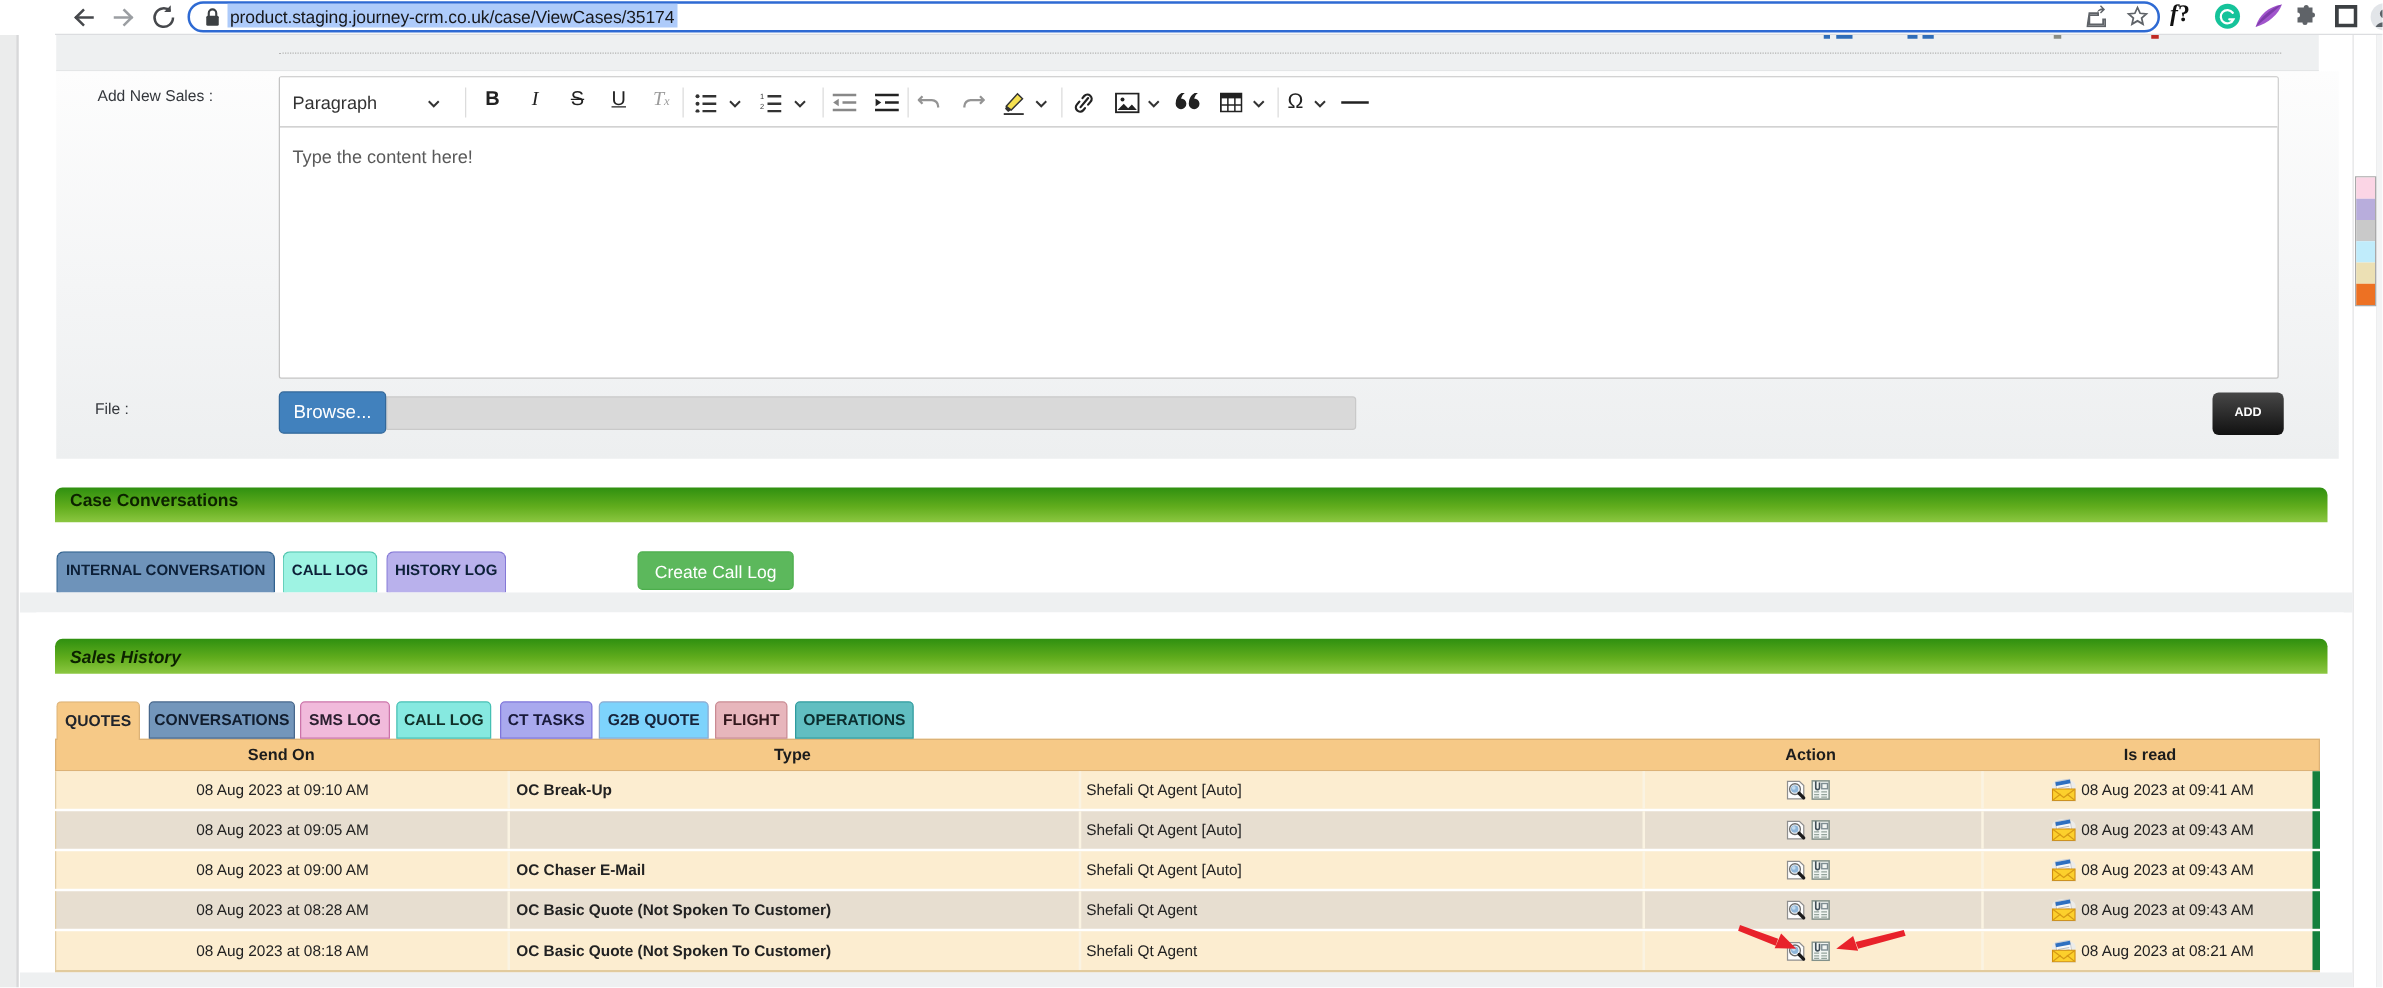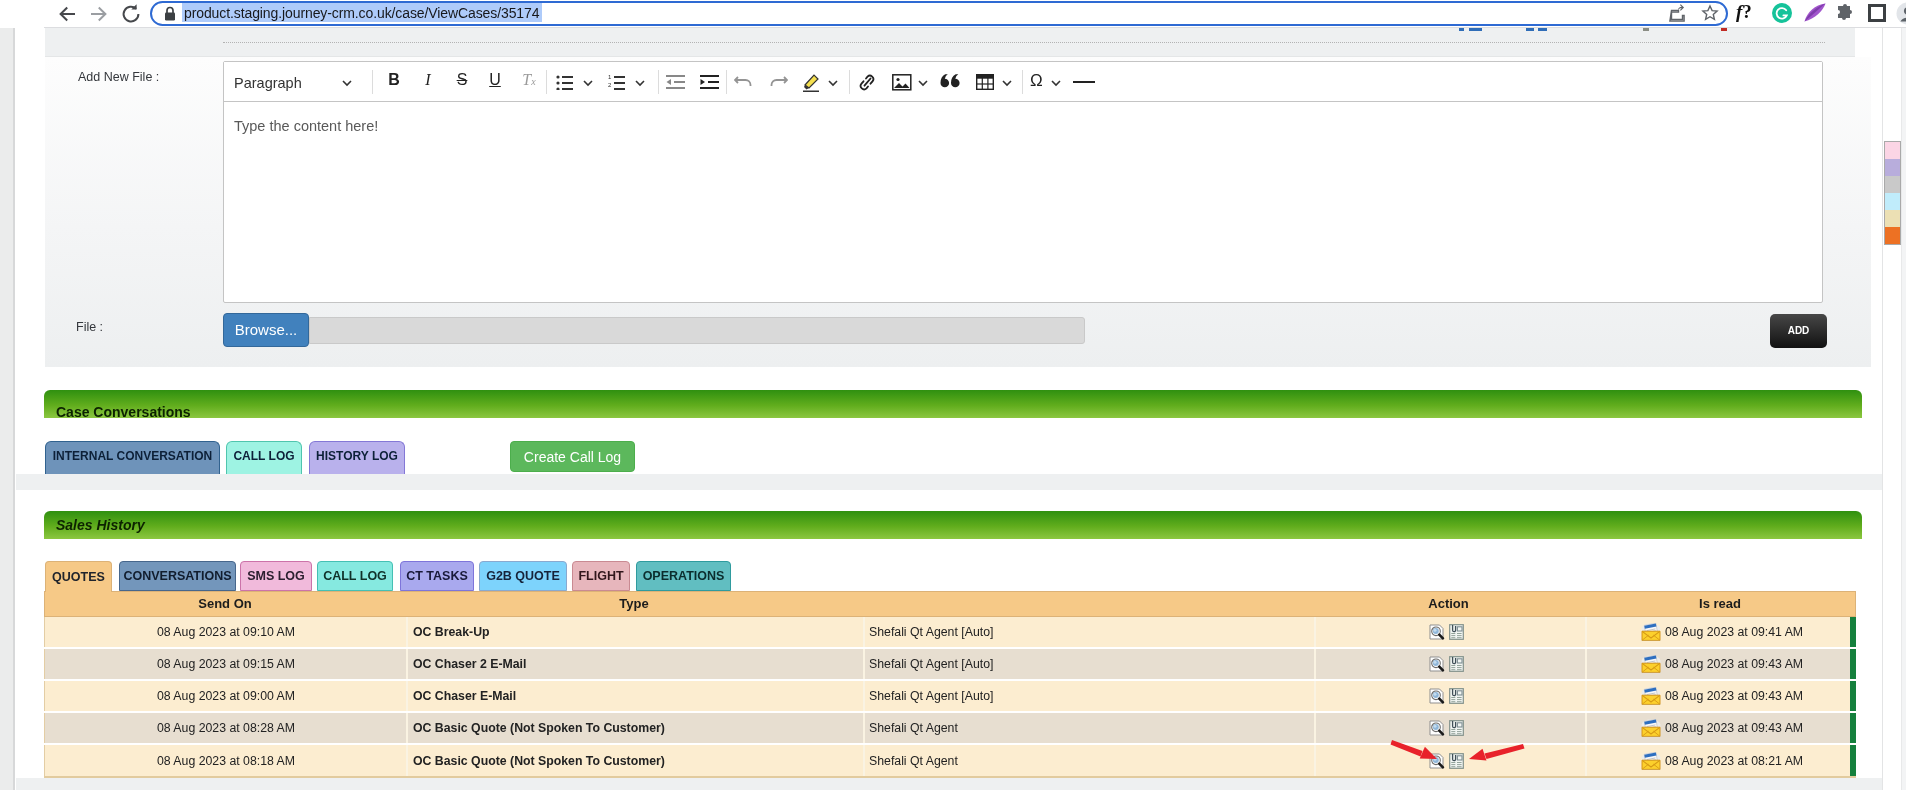--- a/index.html
+++ b/index.html
@@ -116,21 +116,21 @@
   <div class="abs" style="left:1526px;top:28px;width:8px;height:3px;background:#2f6db8;z-index:6;"></div>
   <div class="abs" style="left:1538px;top:28px;width:9px;height:3px;background:#2f6db8;z-index:6;"></div>
   <div class="abs" style="left:1643px;top:28px;width:6px;height:3px;background:#8a8d84;z-index:6;"></div>
   <div class="abs" style="left:1721px;top:28px;width:6px;height:3px;background:#c02b24;z-index:6;"></div>
 
   <div class="abs" style="left:45px;top:28px;width:1810px;height:29px;background:#eef0f1;border-bottom:1px solid #e4e6e7;"></div>
   <div class="abs" style="left:223px;top:42px;width:1602px;height:0;border-top:1px dotted #b3b3b3;"></div>
 
   <div class="abs" style="left:45px;top:57px;width:1826px;height:310px;background:linear-gradient(180deg,#fdfdfd 0%,#f4f5f6 55%,#edeff0 100%);"></div>
 
-  <div class="abs" style="left:78px;top:70px;font-size:12.5px;color:#34373c;">Add New File :</div>
+  <div class="abs" style="left:78px;top:70px;font-size:12.5px;color:#34373c;">Add New Sales :</div>
 
   <div class="abs" id="editor" style="left:223px;top:61px;width:1600px;height:242px;background:#fff;border:1px solid #c4c4c4;border-radius:2px;">
     <div class="abs" style="left:0;top:0;width:1598px;height:40px;border-bottom:1px solid #c4c4c4;background:#fff;"></div>
     <div class="abs" style="left:10px;top:13px;font-size:14.5px;color:#333;">Paragraph</div>
     <svg class="abs" style="left:117px;top:15px" width="12" height="12" viewBox="0 0 12 12">
         <path d="M2 4 l4 4 4 -4" fill="none" stroke="#333" stroke-width="1.6"></path>
       </svg>
     <div class="abs" style="left:148px;top:8px;width:1px;height:24px;background:#dcdcdc;"></div>
     <div class="abs" style="left:159px;top:9px;width:22px;text-align:center;font-size:16px;font-weight:bold;color:#222;">B</div>
     <div class="abs" style="left:193px;top:9px;width:22px;text-align:center;font-size:16px;font-style:italic;font-family:'Liberation Serif',serif;color:#222;">I</div>
@@ -238,21 +238,21 @@
 
     <div class="abs" style="left:10px;top:56px;font-size:14.5px;color:#595959;">Type the content here!</div>
   </div>
 
   <div class="abs" style="left:76px;top:320px;font-size:12.5px;color:#34373c;">File :</div>
   <div class="abs" style="left:309px;top:317px;width:776px;height:27px;background:#d9d9d9;border:1px solid #c9c9c9;border-radius:0 3px 3px 0;"></div>
   <div class="abs" style="left:223px;top:313px;width:86px;height:34px;background:#4181bd;border:1px solid #33689a;border-radius:4px;color:#fff;font-size:15px;text-align:center;line-height:32px;">Browse...</div>
   <div class="abs" style="left:1770px;top:314px;width:57px;height:34px;background:linear-gradient(180deg,#474747,#111);border-radius:5px;color:#fff;font-size:10px;font-weight:bold;text-align:center;line-height:34px;">ADD</div>
 
   <div class="abs" style="left:44px;top:390px;width:1818px;height:28px;border-radius:6px 6px 0 0;background:linear-gradient(180deg,#2f9010 0%,#61ad1d 55%,#8cc741 100%);">
-    <div style="padding:14px 0 0 12px;font-size:14px;font-weight:bold;color:#0c2200;">Case Conversations</div>
+    <div style="padding:2px 0 0 12px;font-size:14px;font-weight:bold;color:#0c2200;">Case Conversations</div>
   </div>
   <div class="abs" style="left:29px;top:418px;width:1846px;height:56px;background:#fff;"></div>
   <div class="abs" style="left:45px;top:441px;width:175px;height:33px;background:#6e93ba;border:1px solid #31628f;border-bottom:none;border-radius:6px 6px 0 0;font-size:12px;font-weight:bold;color:#0d2038;text-align:center;line-height:28px;">INTERNAL CONVERSATION</div>
   <div class="abs" style="left:226px;top:441px;width:76px;height:33px;background:#9ef3e3;border:1px solid #50c5ae;border-bottom:none;border-radius:6px 6px 0 0;font-size:12px;font-weight:bold;color:#0d2038;text-align:center;line-height:28px;">CALL LOG</div>
   <div class="abs" style="left:309px;top:441px;width:96px;height:33px;background:#b9b1ec;border:1px solid #8478d6;border-bottom:none;border-radius:6px 6px 0 0;font-size:12px;font-weight:bold;color:#0d2038;text-align:center;line-height:28px;">HISTORY LOG</div>
   <div class="abs" style="left:510px;top:441px;width:125px;height:31px;background:#5cb85c;border:1px solid #4cae4c;border-radius:4px;font-size:14px;color:#fff;text-align:center;line-height:30px;">Create Call Log</div>
 
   <div class="abs" style="left:16px;top:474px;width:1866px;height:16px;background:#eef0f1;"></div>
 
   <div class="abs" style="left:29px;top:490px;width:1846px;height:287px;background:#fff;"></div>
@@ -336,22 +336,21 @@
           </svg>
         </div>
       <div class="read">
           <svg width="20" height="18" viewBox="0 0 20 18">
             <use href="#ic-env"></use>
           </svg>
           <span>08 Aug 2023 at 09:41 AM</span>
         </div>
     </div>
     <div class="row r-even" style="top:32px;height:30px;">
-      <div class="c c1">08 Aug 2023 at 09:15 AM</div>
-      <div class="c c2">OC Chaser 2 E-Mail</div>
+      <div class="c c1">08 Aug 2023 at 09:05 AM</div>
       <div class="c c3">Shefali Qt Agent [Auto]</div>
       <div class="act">
           <svg width="16" height="16" viewBox="0 0 16 16">
             <use href="#ic-prev"></use>
           </svg>
           <svg width="15" height="16" viewBox="0 0 15 16">
             <use href="#ic-doc"></use>
           </svg>
         </div>
       <div class="read">

